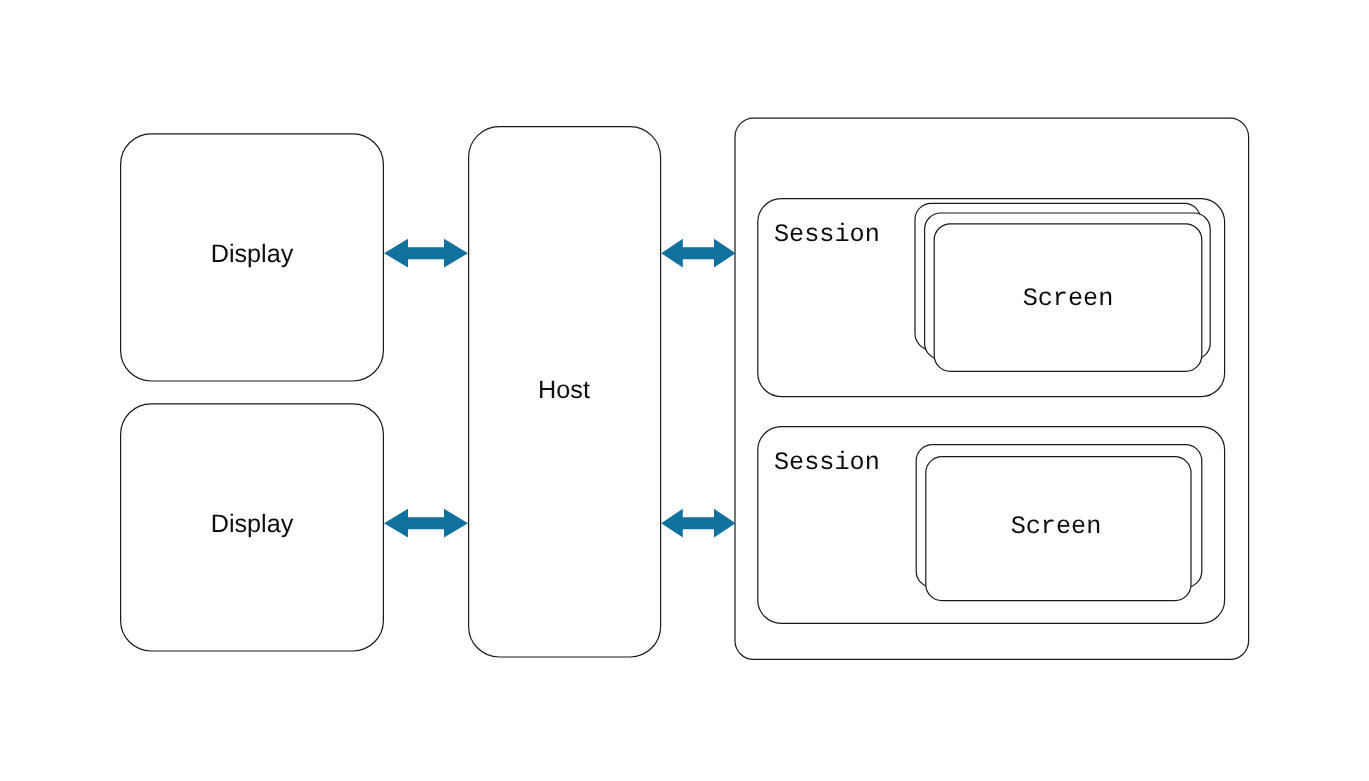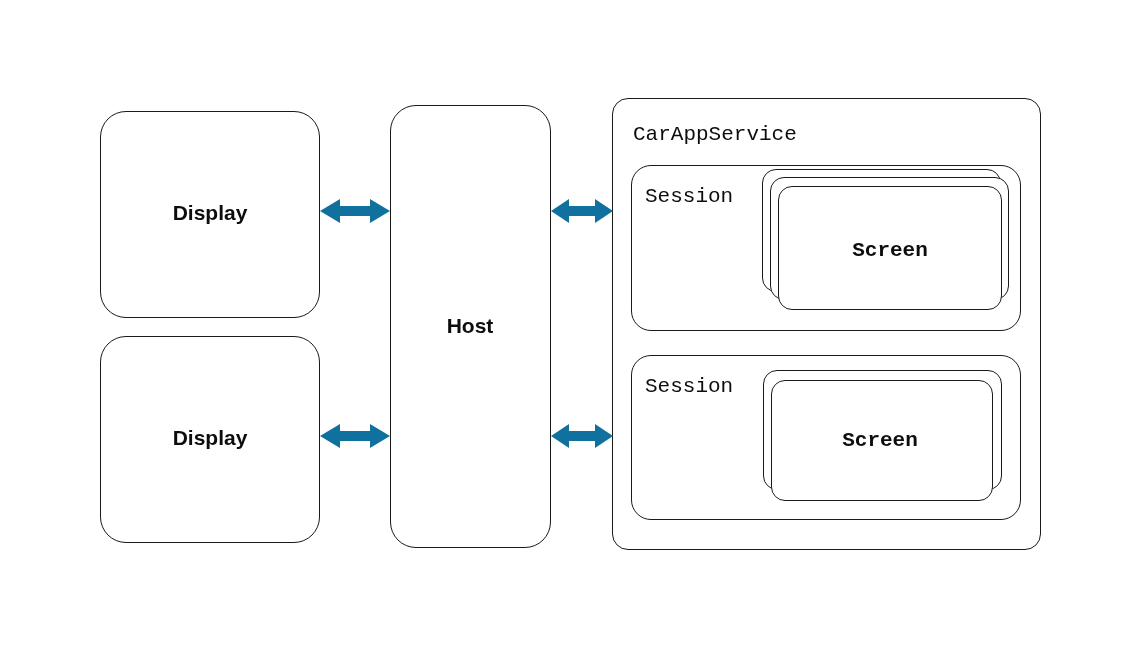--- a/index.html
+++ b/index.html
@@ -29,21 +29,20 @@
   .label-sans {
     font-family: "Liberation Sans", sans-serif;
     font-size: 21px;
   }
   .label-mono {
     font-family: "Liberation Mono", "DejaVu Sans Mono", monospace;
     font-size: 21px;
   }
   .centered {
     transform: translate(-50%, -50%);
-    font-weight: bold;
   }
   
   .display-box {
     width: 220px;
     height: 207px;
     border-radius: 26px;
   }
   #display-1 { left: 100px; top: 111px; }
   #display-2 { left: 100px; top: 336px; }
 
@@ -108,21 +107,20 @@
   <div class="box display-box" id="display-1"></div>
   <span class="label label-sans centered" style="left:210px; top:212px;">Display</span>
 
   <div class="box display-box" id="display-2"></div>
   <span class="label label-sans centered" style="left:210px; top:437px;">Display</span>
 
   <div class="box" id="host-box"></div>
   <span class="label label-sans centered" style="left:470px; top:325px;text-align:right;">Host</span>
 
   <div class="box" id="carappservice-box"></div>
-  <span class="label label-mono" style="left:633px; top:124px;">CarAppService</span>
 
   <div class="box session-box" id="session-1"></div>
 
   <div class="box screen-card" id="screen-1-back2"></div>
   <div class="box screen-card" id="screen-1-back1"></div>
   <div class="box screen-card" id="screen-1-front"></div>
   <span class="label label-mono" style="left:645px; top:186px;">Session</span>
   <span class="label label-mono centered" style="left:890px; top:250px;">Screen</span>
 
   <div class="box session-box" id="session-2"></div>

